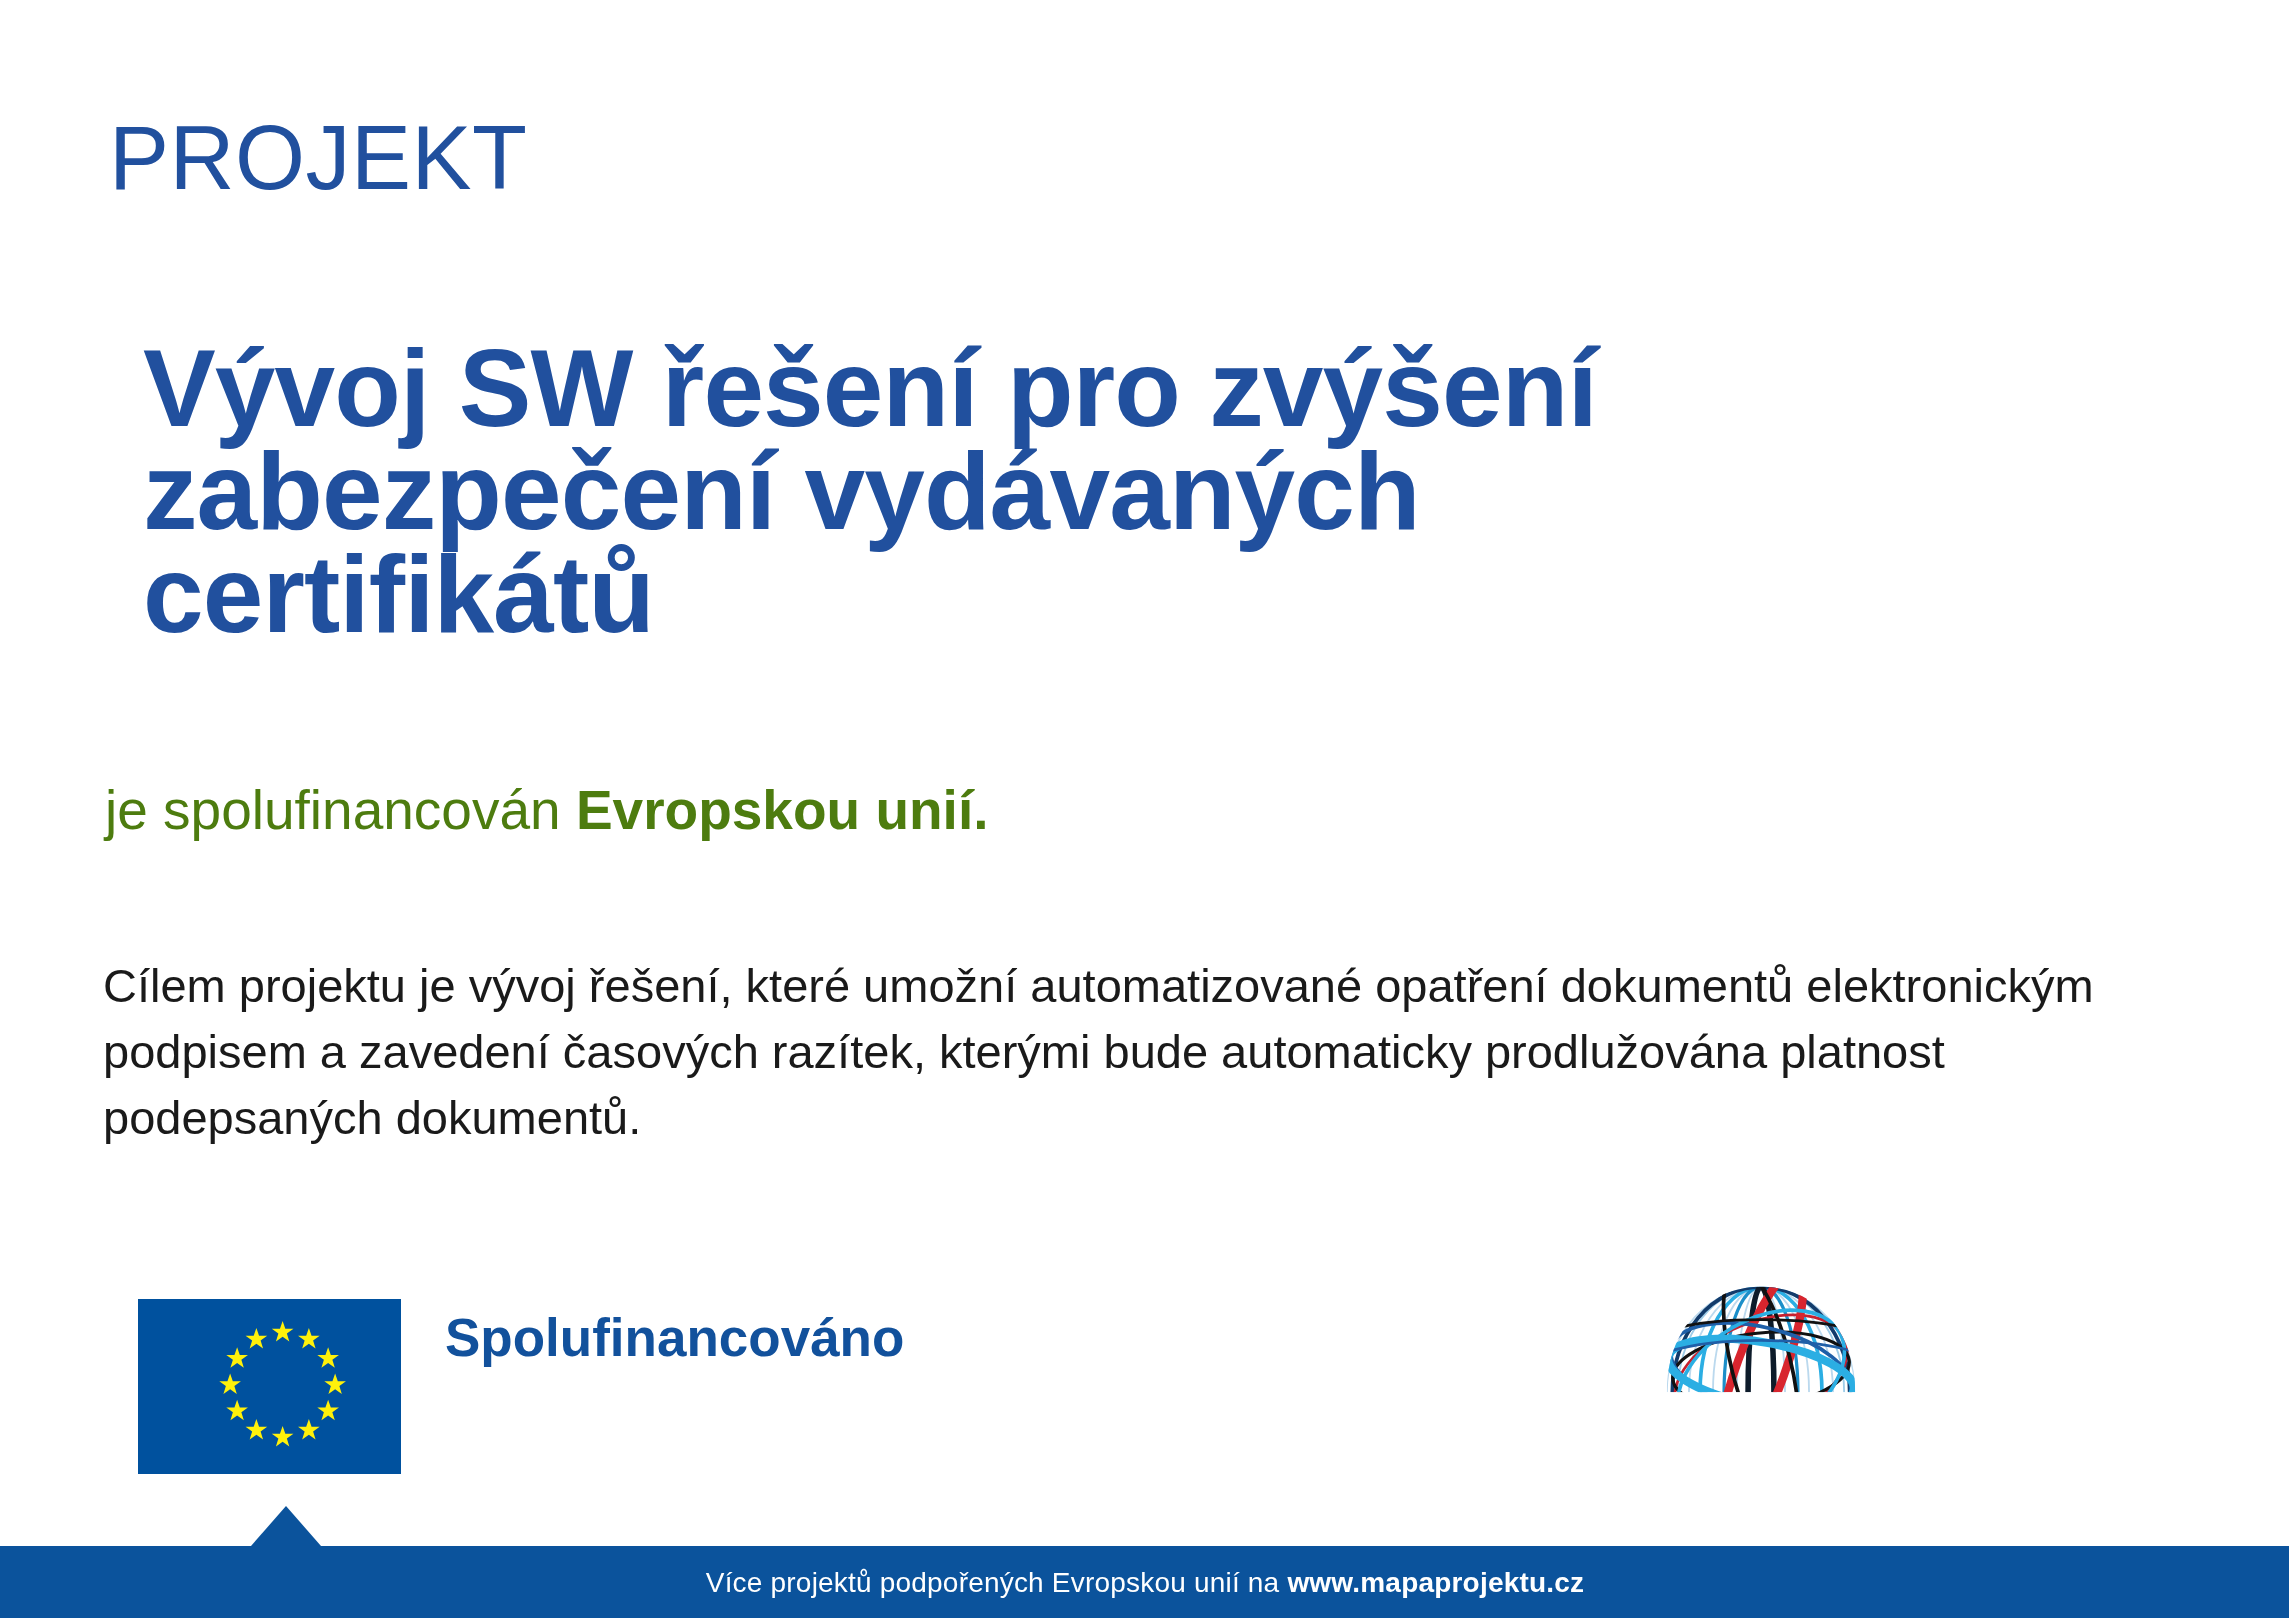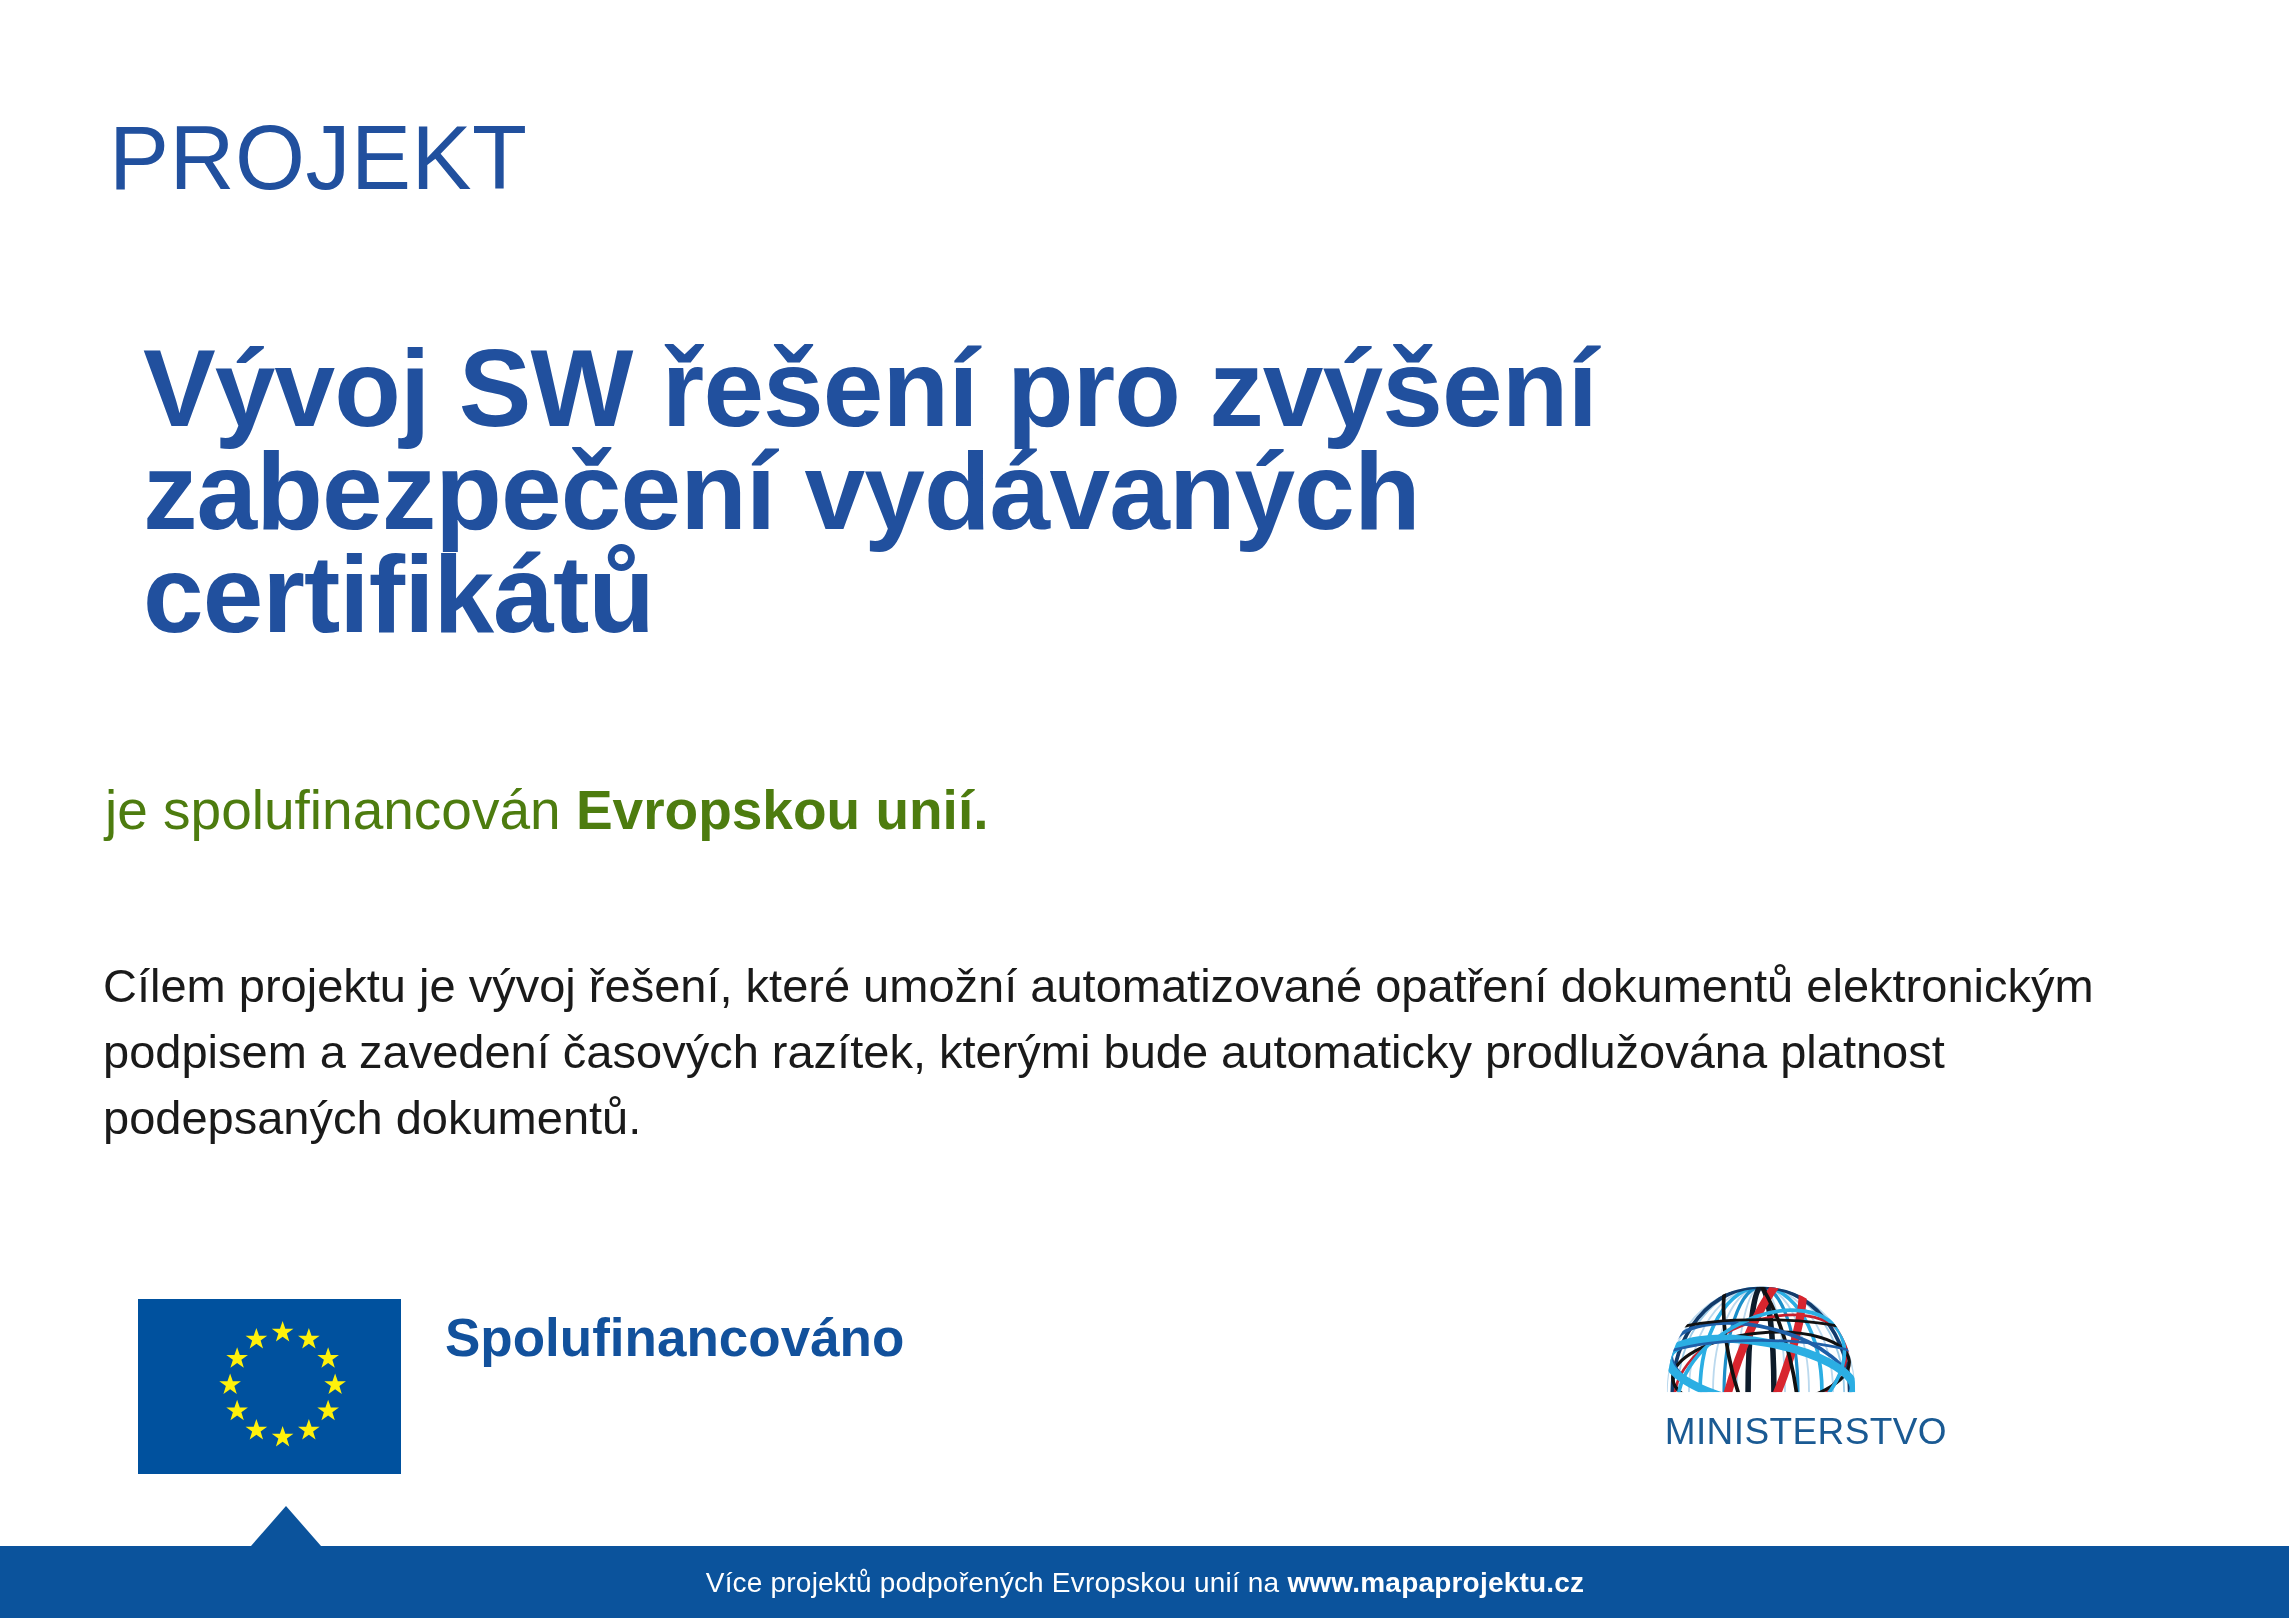--- a/index.html
+++ b/index.html
@@ -242,21 +242,20 @@
           <ellipse cx="106" cy="92" rx="100" ry="46" stroke="#1F5FA8" stroke-width="4" transform="rotate(14 106 92)"></ellipse>
           <ellipse cx="106" cy="96" rx="102" ry="34" stroke="#2BAEE3" stroke-width="9" transform="rotate(10 106 96)"></ellipse>
           <ellipse cx="106" cy="100" rx="98" ry="62" stroke="#2BAEE3" stroke-width="4" transform="rotate(-30 106 100)"></ellipse>
 
           <path d="M8,48 C60,34 152,34 204,48" stroke="#111111" stroke-width="3"></path>
           <path d="M6,72 C60,56 152,56 206,72" stroke="#1F5FA8" stroke-width="3"></path>
         </g>
       </svg>
     </div>
     <div class="mpo-words">
-      <div>MINISTERSTVO</div>
     </div>
   </div>
 
   <div class="footer-notch"></div>
   <div class="footer-band"></div>
   <div class="footer-text">
     <span>Více projektů podpořených Evropskou unií na </span>
       <span class="strong">www.mapaprojektu.cz</span>
   </div>
 

